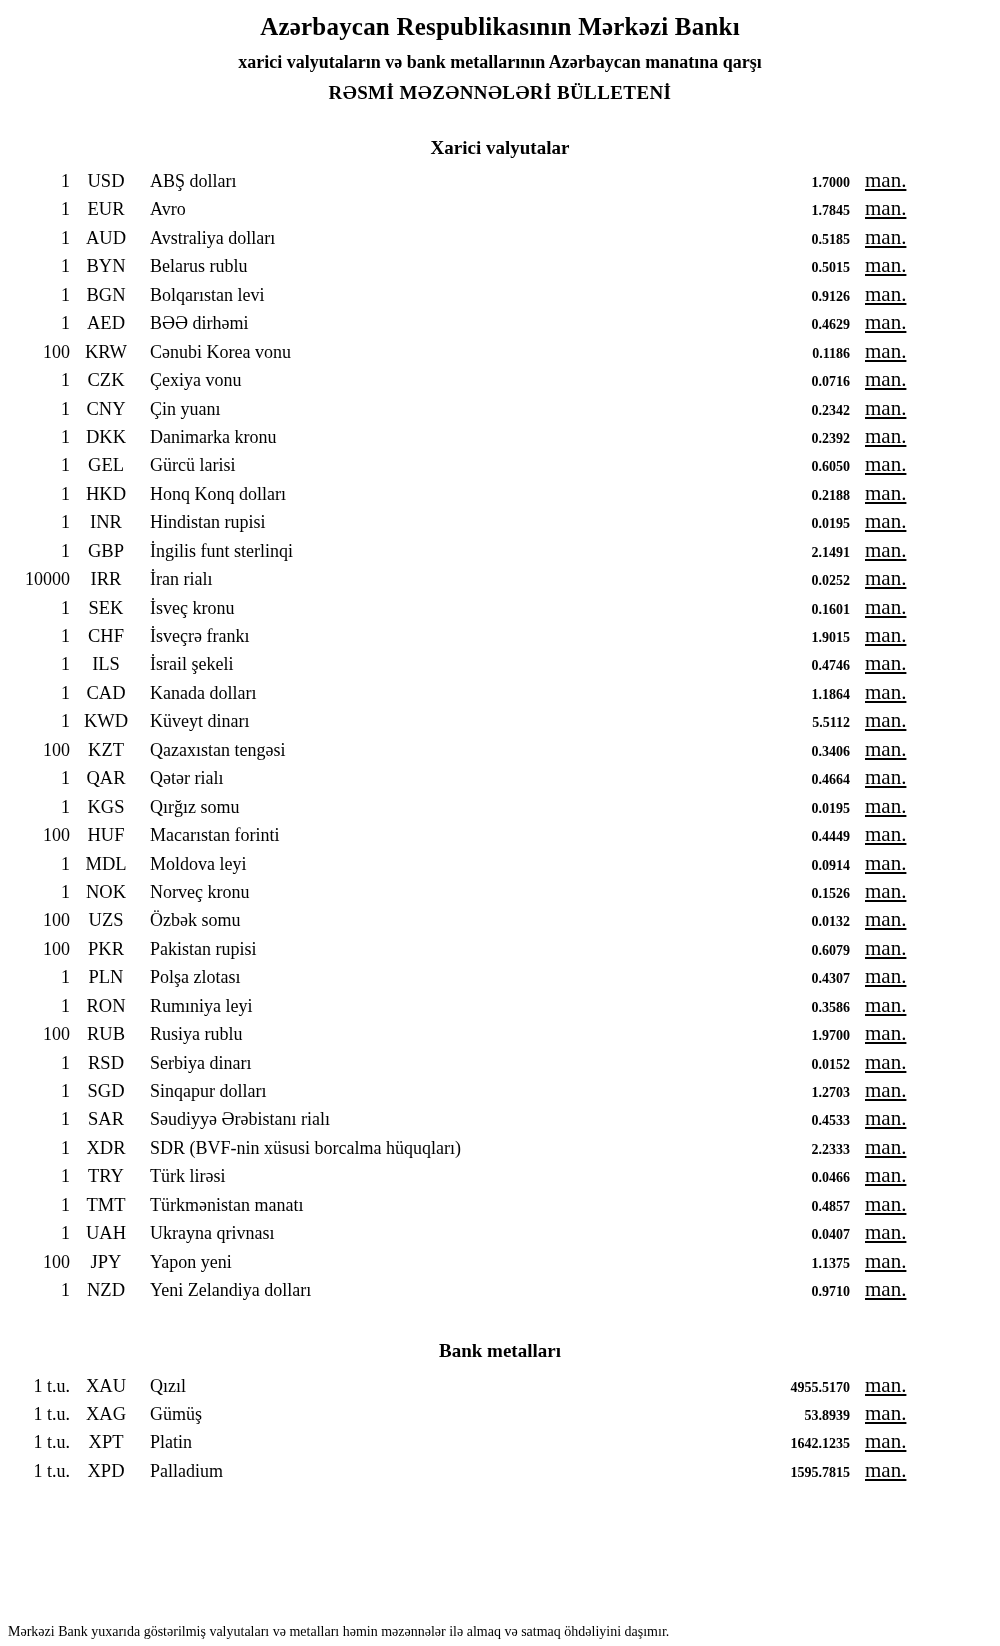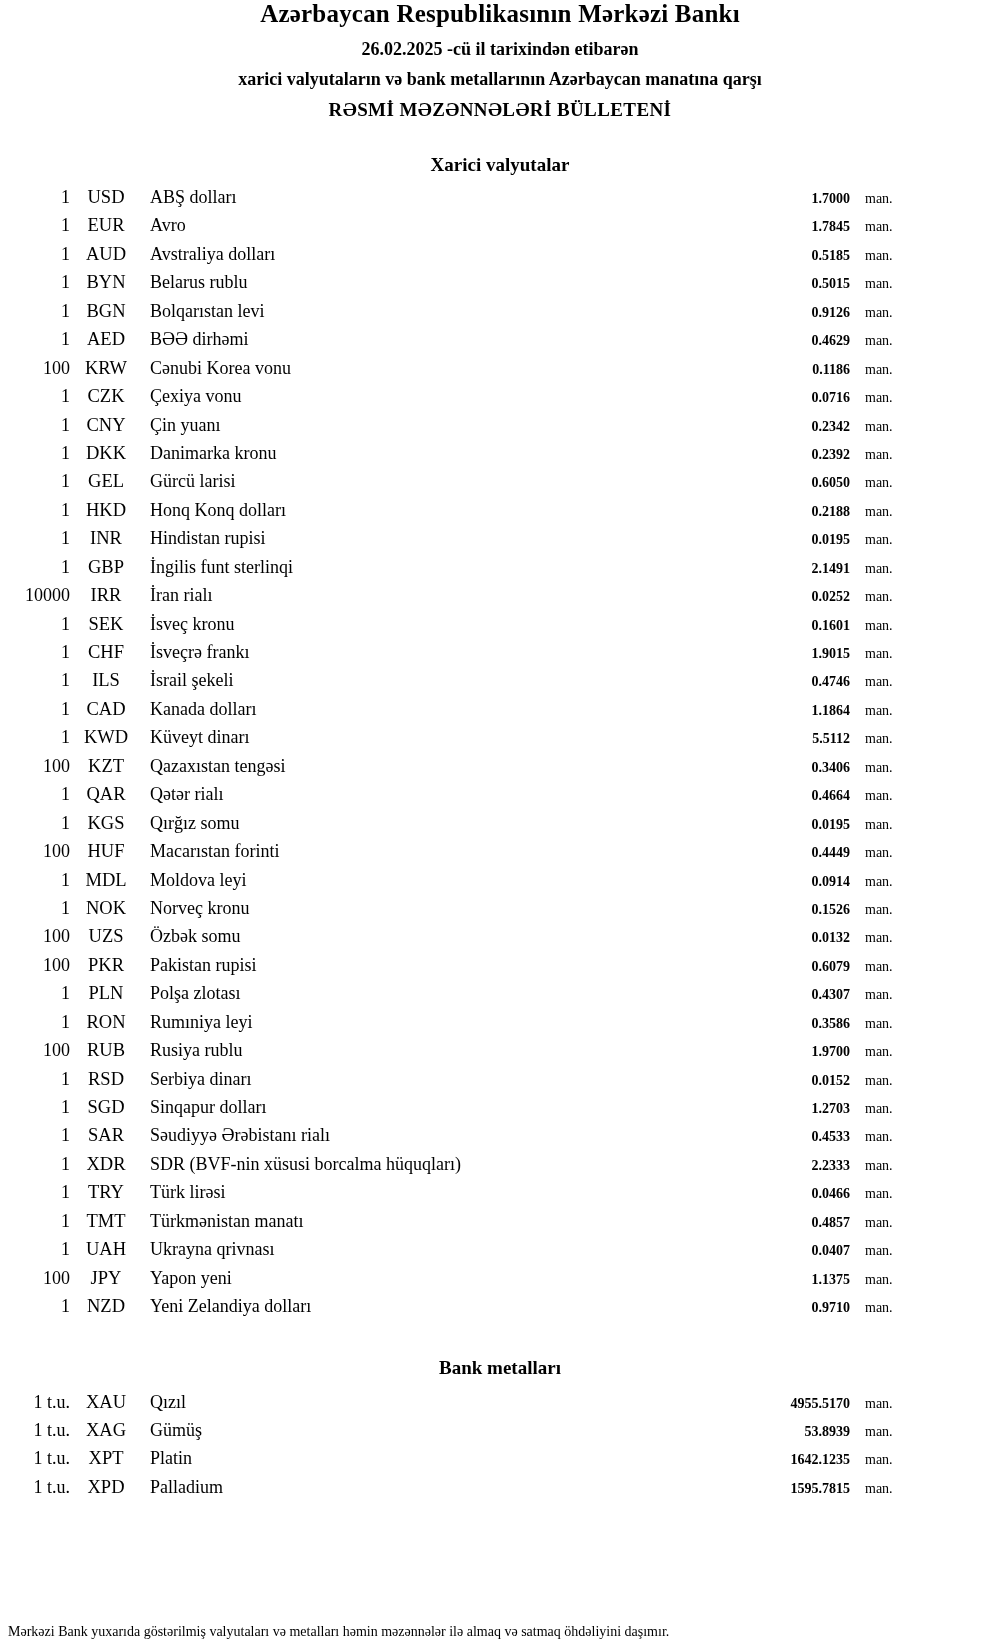--- a/index.html
+++ b/index.html
@@ -8,21 +8,21 @@
     background: #ffffff;
     color: #000000;
   }
   body {
     width: 1000px;
     height: 1646px;
     position: relative;
     font-family: "Liberation Serif", "DejaVu Serif", serif;
     overflow: hidden;
   }
-  .page { }
+  .page { padding-top: 13px; }
 
   .title {
     text-align: center;
     font-size: 25px;
     font-weight: bold;
     margin: 0 0 11px 0;
     letter-spacing: 0.2px;
   }
   .hline {
     text-align: center;
@@ -52,38 +52,37 @@
     grid-template-columns: 70px 72px 1fr 147px 60px;
     align-items: baseline;
     height: 28.45px;
     font-size: 18px;
     line-height: 28.45px;
   }
   .qty  { text-align: right; white-space: nowrap; }
   .code { text-align: center; font-size: 18.5px; font-family: Liberation Serif, serif; }
   .name { padding-left: 8px; white-space: nowrap; }
   .rate { text-align: right; font-weight: bold; font-size: 14px; }
-  .unit { padding-left: 15px; font-size: 14px; }
+  .unit { padding-left: 15px; font-size: 21px; text-decoration: underline; }
 
   .footer {
     position: absolute;
     left: 8px;
     bottom: 6px;
     width: 984px;
     font-size: 14px;
     white-space: nowrap;
   }
 </style>
 </head>
 <body>
 
 <div class="page">
 
   <div class="title">Azərbaycan Respublikasının Mərkəzi Bankı</div>
-  <div class="hline">26.02.2025 -cü il tarixindən etibarən</div>
   <div class="hline">xarici valyutaların və bank metallarının Azərbaycan manatına qarşı</div>
   <div class="hline bulletin">RƏSMİ MƏZƏNNƏLƏRİ BÜLLETENİ</div>
 
   <div class="section-title currencies">Xarici valyutalar</div>
 
   <div class="rows">
   <div class="row">
     <span class="qty">1</span>
     <span class="code">USD</span>
     <span class="name">ABŞ dolları</span>

